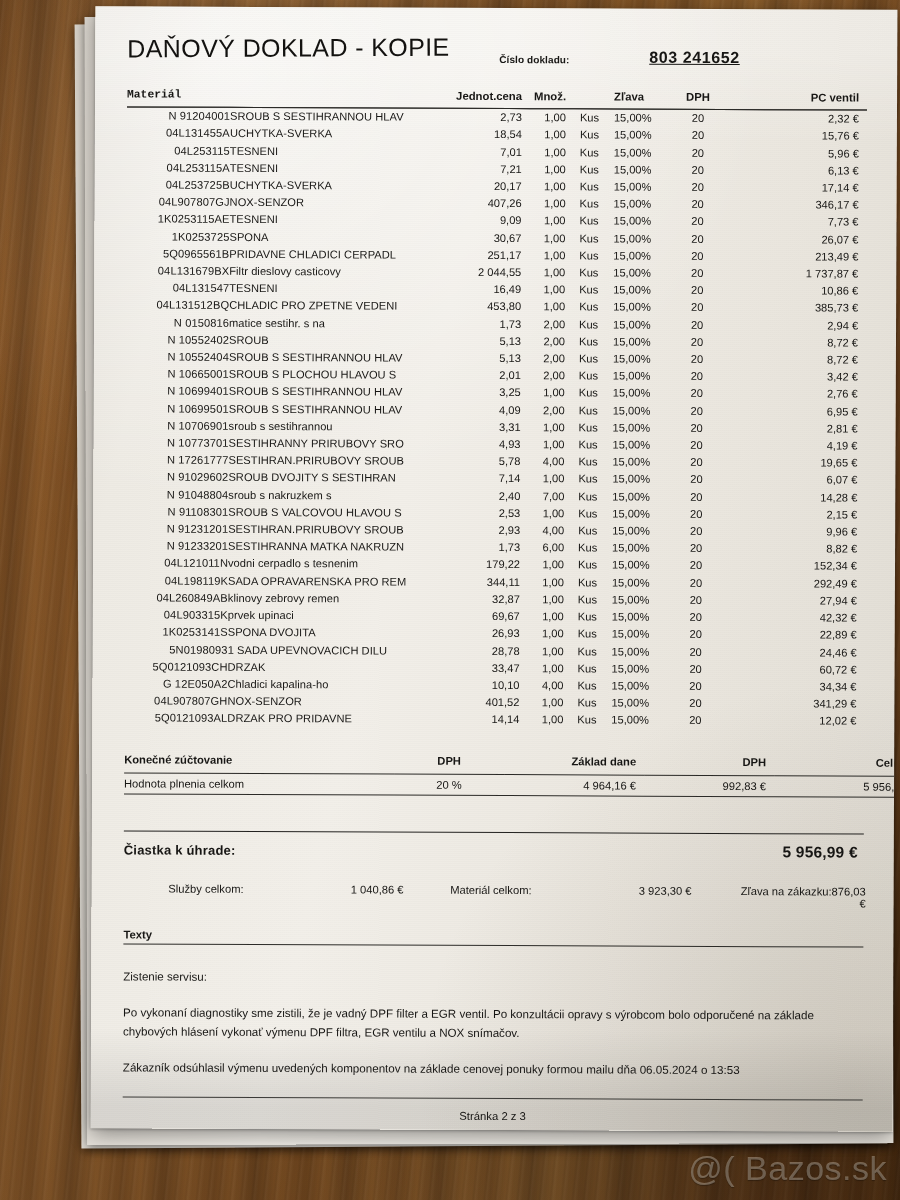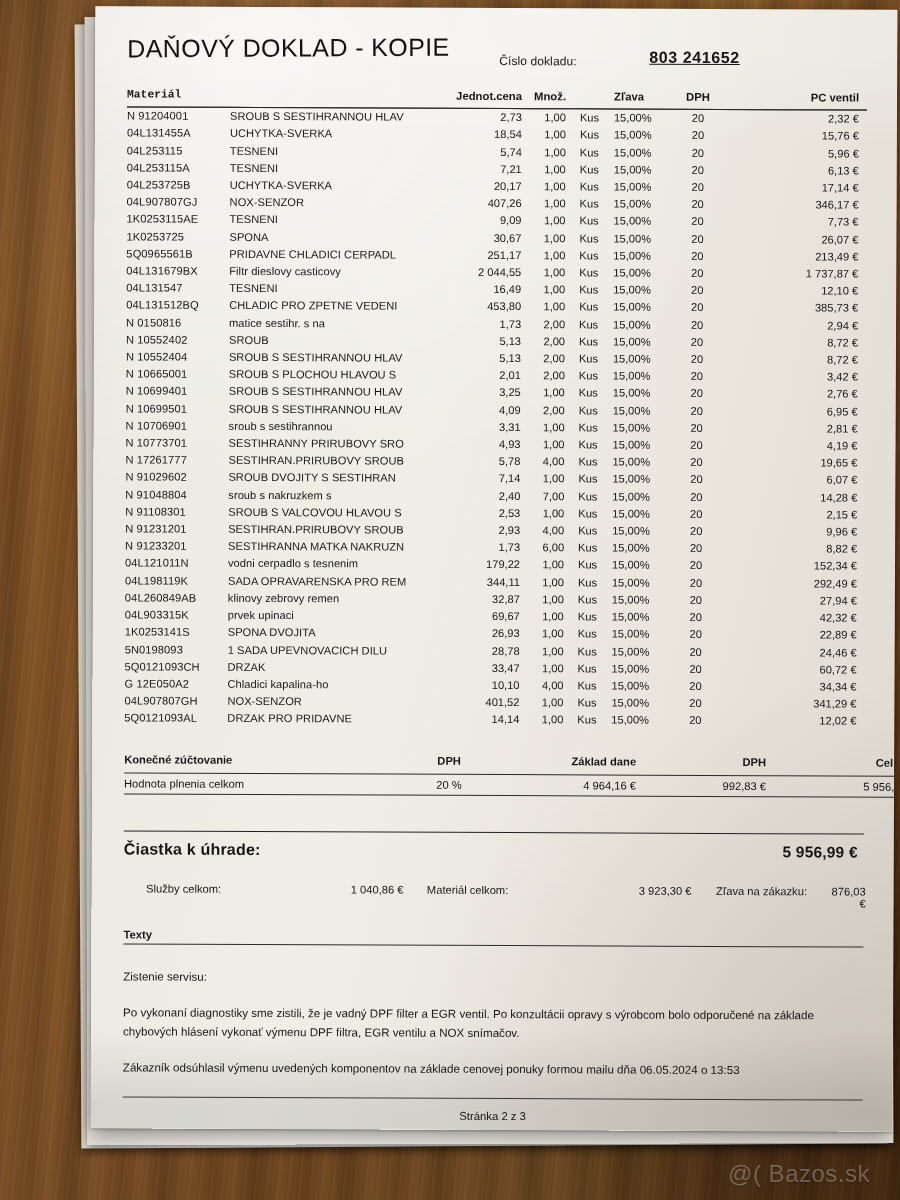--- a/index.html
+++ b/index.html
@@ -91,21 +91,21 @@
     position:absolute; left:0; top:0;
     font-size: 25px; letter-spacing: 0.4px;
     font-weight: 400;
     color:#131210;
     transform: rotate(-0.55deg);
     transform-origin: left center;
     white-space: nowrap;
   }
   #docnum-label {
     position:absolute; left:372px; top:18px;
-    font-size:12px; font-weight:400; letter-spacing:0.1px;
+    font-size:10px; font-weight:700; letter-spacing:0.1px;
   }
   #docnum-value {
     position:absolute; left:522px; top:12px;
     font-size:16px; font-weight:700; letter-spacing:0.6px;text-decoration:underline;
   }
 
   
   table.items { width: 100%; border-collapse: collapse; table-layout: fixed; }
   table.items th, table.items td {
     font-size: 11.1px;
@@ -134,73 +134,73 @@
   .a-r { text-align: right; }
   .a-c { text-align: center; }
   .pad-r { padding-right: 8px !important; }
   .pad-l { padding-left: 6px !important; }
 
   thead tr.head-main th { vertical-align: bottom; }
   .hdr-material { position: relative; font-family: Liberation Mono, monospace; }
 
   .rule-thin { border-bottom: 1.2px solid #2b2a27; }
 
-  tbody td.mat { letter-spacing: 0.1px; }
+  tbody td.mat { letter-spacing: 0.1px; text-align: right; }
   tbody td.desc { letter-spacing: 0.05px; }
 
   
   .section-gap-1 { height: 22px; }
   table.summary { width:100%; border-collapse: collapse; table-layout: fixed; }
   table.summary th, table.summary td {
     font-size: 11.2px; line-height: 20px; white-space: nowrap; padding: 0;
     font-weight: 400;
   }
   table.summary thead th { font-weight: 700; padding-bottom: 3px; }
   col.s-label { width: 270px; }
   col.s-vat   { width: 110px; }
   col.s-base  { width: 140px; }
   col.s-tax   { width: 130px; }
   col.s-tot   { width: 150px; }
   .bot-rule { border-bottom: 1.3px solid #2b2a27; }
 
   
   #due-block { margin-top: 36px; border-top: 1.8px solid #232220; padding-top: 9px; }
   #due-row { display:flex; justify-content: space-between; align-items: baseline; }
-  #due-label { font-size: 16px; font-weight: 700; letter-spacing:0.2px; }
+  #due-label { font-size: 13px; font-weight: 700; letter-spacing:0.2px; }
   #due-value { font-size: 15.5px; font-weight: 700; letter-spacing:0.2px; padding-right: 6px;}
 
   #totals-row {
     margin-top: 24px;
     display: grid;
     grid-template-columns: 120px 160px 128px 160px 140px 1fr;
     font-size: 11.2px;
     align-items: baseline;
   }
-  #totals-row .tl { text-align:center; }
+  #totals-row .tl { text-align:right; }
   #totals-row .tv { text-align:right; }
 
   
   #texty-head {
     margin-top: 22px;
     font-size: 11.3px; font-weight: 700;
     padding-bottom: 3px;
     border-bottom: 1.4px solid #2b2a27;
   }
   #texty-body { margin-top: 22px; font-size: 11.6px; line-height: 19px; }
   #texty-body p { margin: 0 0 17px 0; }
   #texty-body p.last { margin-bottom: 0; }
 
   #footer-rule { margin-top: 20px; border-top: 1.2px solid #3a3936; }
   #page-footer { text-align:center; font-size: 11.3px; margin-top: 11px; font-weight: 400; }
 
   
   #watermark {
     position: absolute;
-    right: 30px; bottom: 12px;
-    font-size: 24px;
+    right: 13px; bottom: 12px;
+    font-size: 34px;
     letter-spacing: 0.5px;
     color: rgba(255,248,235,0.30);
     text-shadow: 0 1px 1px rgba(0,0,0,0.30);
     font-family: "Liberation Sans", sans-serif;
     pointer-events: none;
     white-space: nowrap;
   }
 </style>
 </head>
 <body>
@@ -261,21 +261,21 @@
             <td class="a-r pad-r">18,54</td>
             <td class="a-r pad-r">1,00</td>
             <td class="a-l pad-l">Kus</td>
             <td class="a-l">15,00%</td>
             <td class="a-c">20</td>
             <td class="a-r pad-r">15,76 €</td>
           </tr>
           <tr>
             <td class="a-l mat">04L253115</td>
             <td class="a-l desc">TESNENI</td>
-            <td class="a-r pad-r">5,74</td>
+            <td class="a-r pad-r">7,01</td>
             <td class="a-r pad-r">1,00</td>
             <td class="a-l pad-l">Kus</td>
             <td class="a-l">15,00%</td>
             <td class="a-c">20</td>
             <td class="a-r pad-r">5,96 €</td>
           </tr>
           <tr>
             <td class="a-l mat">04L253115A</td>
             <td class="a-l desc">TESNENI</td>
             <td class="a-r pad-r">7,21</td>
@@ -346,21 +346,21 @@
             <td class="a-r pad-r">1 737,87 €</td>
           </tr>
           <tr>
             <td class="a-l mat">04L131547</td>
             <td class="a-l desc">TESNENI</td>
             <td class="a-r pad-r">16,49</td>
             <td class="a-r pad-r">1,00</td>
             <td class="a-l pad-l">Kus</td>
             <td class="a-l">15,00%</td>
             <td class="a-c">20</td>
-            <td class="a-r pad-r">12,10 €</td>
+            <td class="a-r pad-r">10,86 €</td>
           </tr>
           <tr>
             <td class="a-l mat">04L131512BQ</td>
             <td class="a-l desc">CHLADIC PRO ZPETNE VEDENI</td>
             <td class="a-r pad-r">453,80</td>
             <td class="a-r pad-r">1,00</td>
             <td class="a-l pad-l">Kus</td>
             <td class="a-l">15,00%</td>
             <td class="a-c">20</td>
             <td class="a-r pad-r">385,73 €</td>

